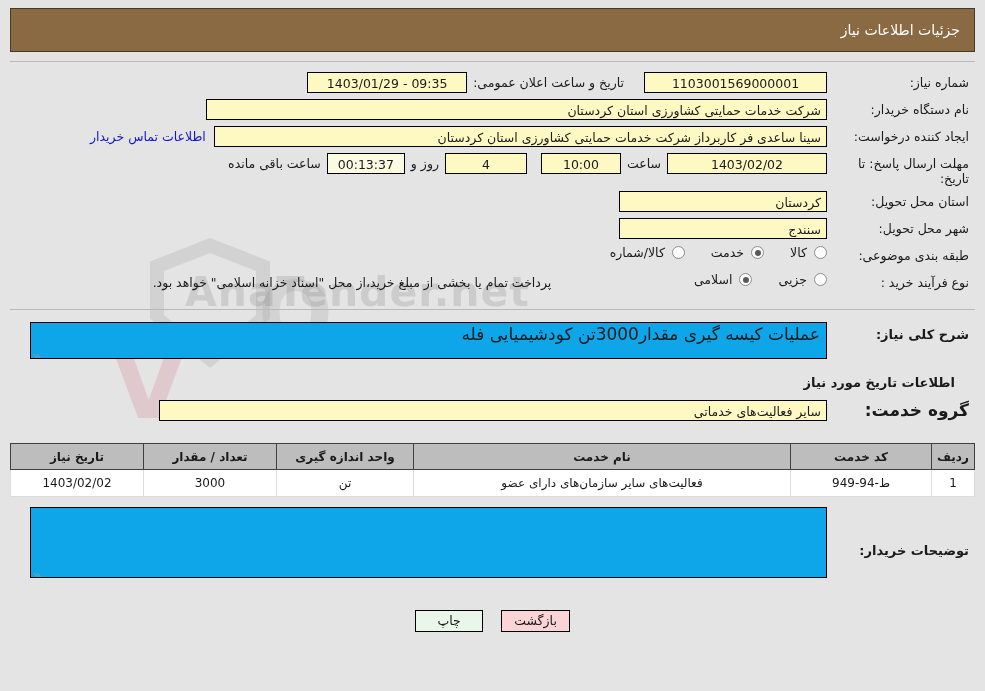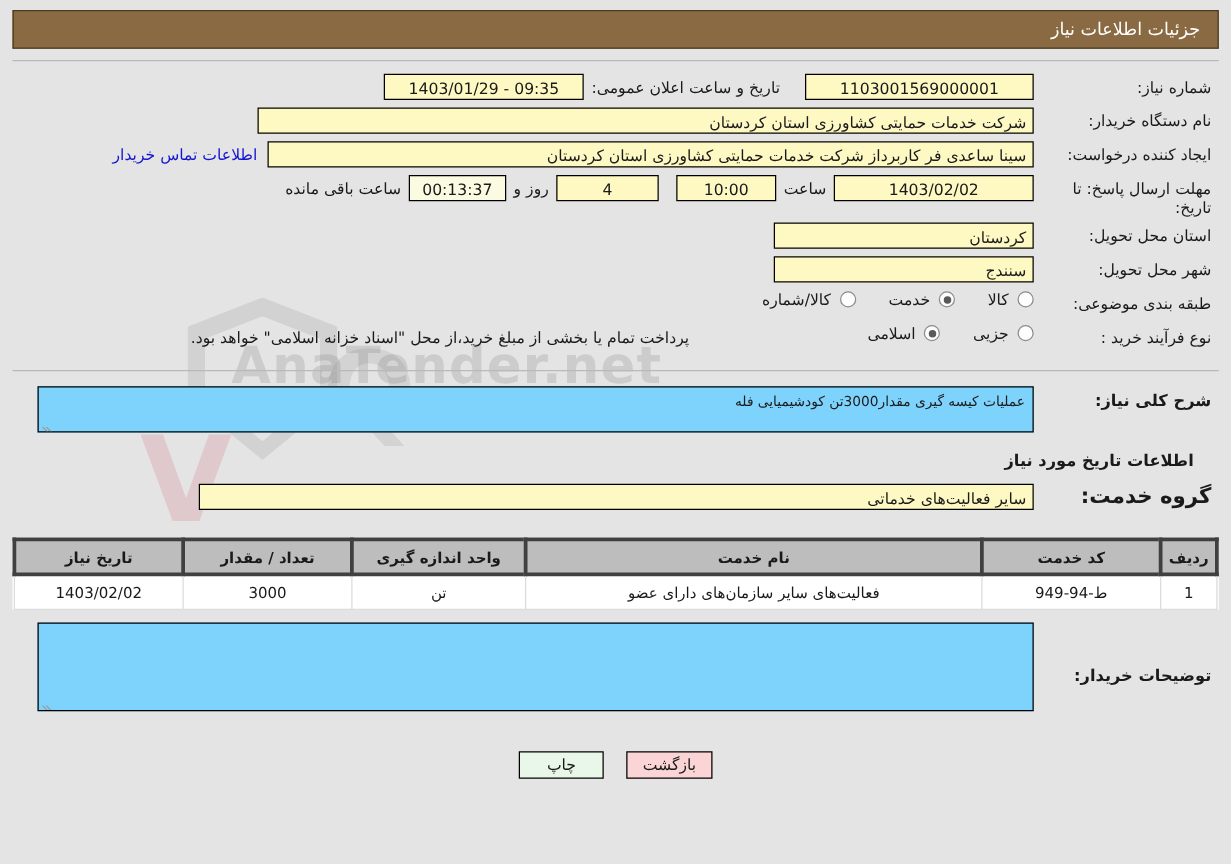--- a/index.html
+++ b/index.html
@@ -75,21 +75,21 @@
     direction: ltr;
     font-family: "DejaVu Sans", "Liberation Sans", sans-serif;
   }
 
   
   .page { position: relative; z-index: 2; }
 
   
   .titlebar {
     margin: 8px 10px 0 10px;
-    height: 31px;
+    height: 44px;
     background: #8a6a42;
     border: 1px solid #4a3a22;
     display: flex;
     align-items: center;
     justify-content: flex-start;
     box-sizing: border-box;
   }
   .titlebar-text {
     color: #ffffff;
     font-size: 14px;
@@ -201,25 +201,25 @@
     flex: 1 1 auto;
     text-align: center;
     font-size: 12.5px;
     line-height: 21px;
     padding-left: 20px;
   }
 
   
   .ta {
     border: 1px solid #000000;
-    background: #7dd3fc;
+    background: #0ea5e9;
     box-sizing: border-box;
     position: relative;
     padding: 3px 6px;
-    font-size: 11px;
+    font-size: 17px;
     line-height: 17px;
     text-align: right;
     overflow: hidden;
   }
   .ta .grip {
     position: absolute;
     left: 2px;
     bottom: 1px;
     width: 11px;
     height: 11px;
@@ -246,21 +246,21 @@
   
   .tbl-wrap { margin: 6px 10px 0 10px; }
   table.items {
     width: 100%;
     border-collapse: collapse;
     font-size: 12px;
     background: #ffffff;
   }
   table.items th {
     background: #bdbdbd;
-    border: 3px solid #404040;
+    border: 1px solid #404040;
     color: #1a1a1a;
     font-weight: bold;
     height: 25px;
     text-align: center;
     font-size: 12px;
     padding: 0 4px;
   }
   table.items td {
     border: 1px solid #dcdcdc;
     height: 26px;

